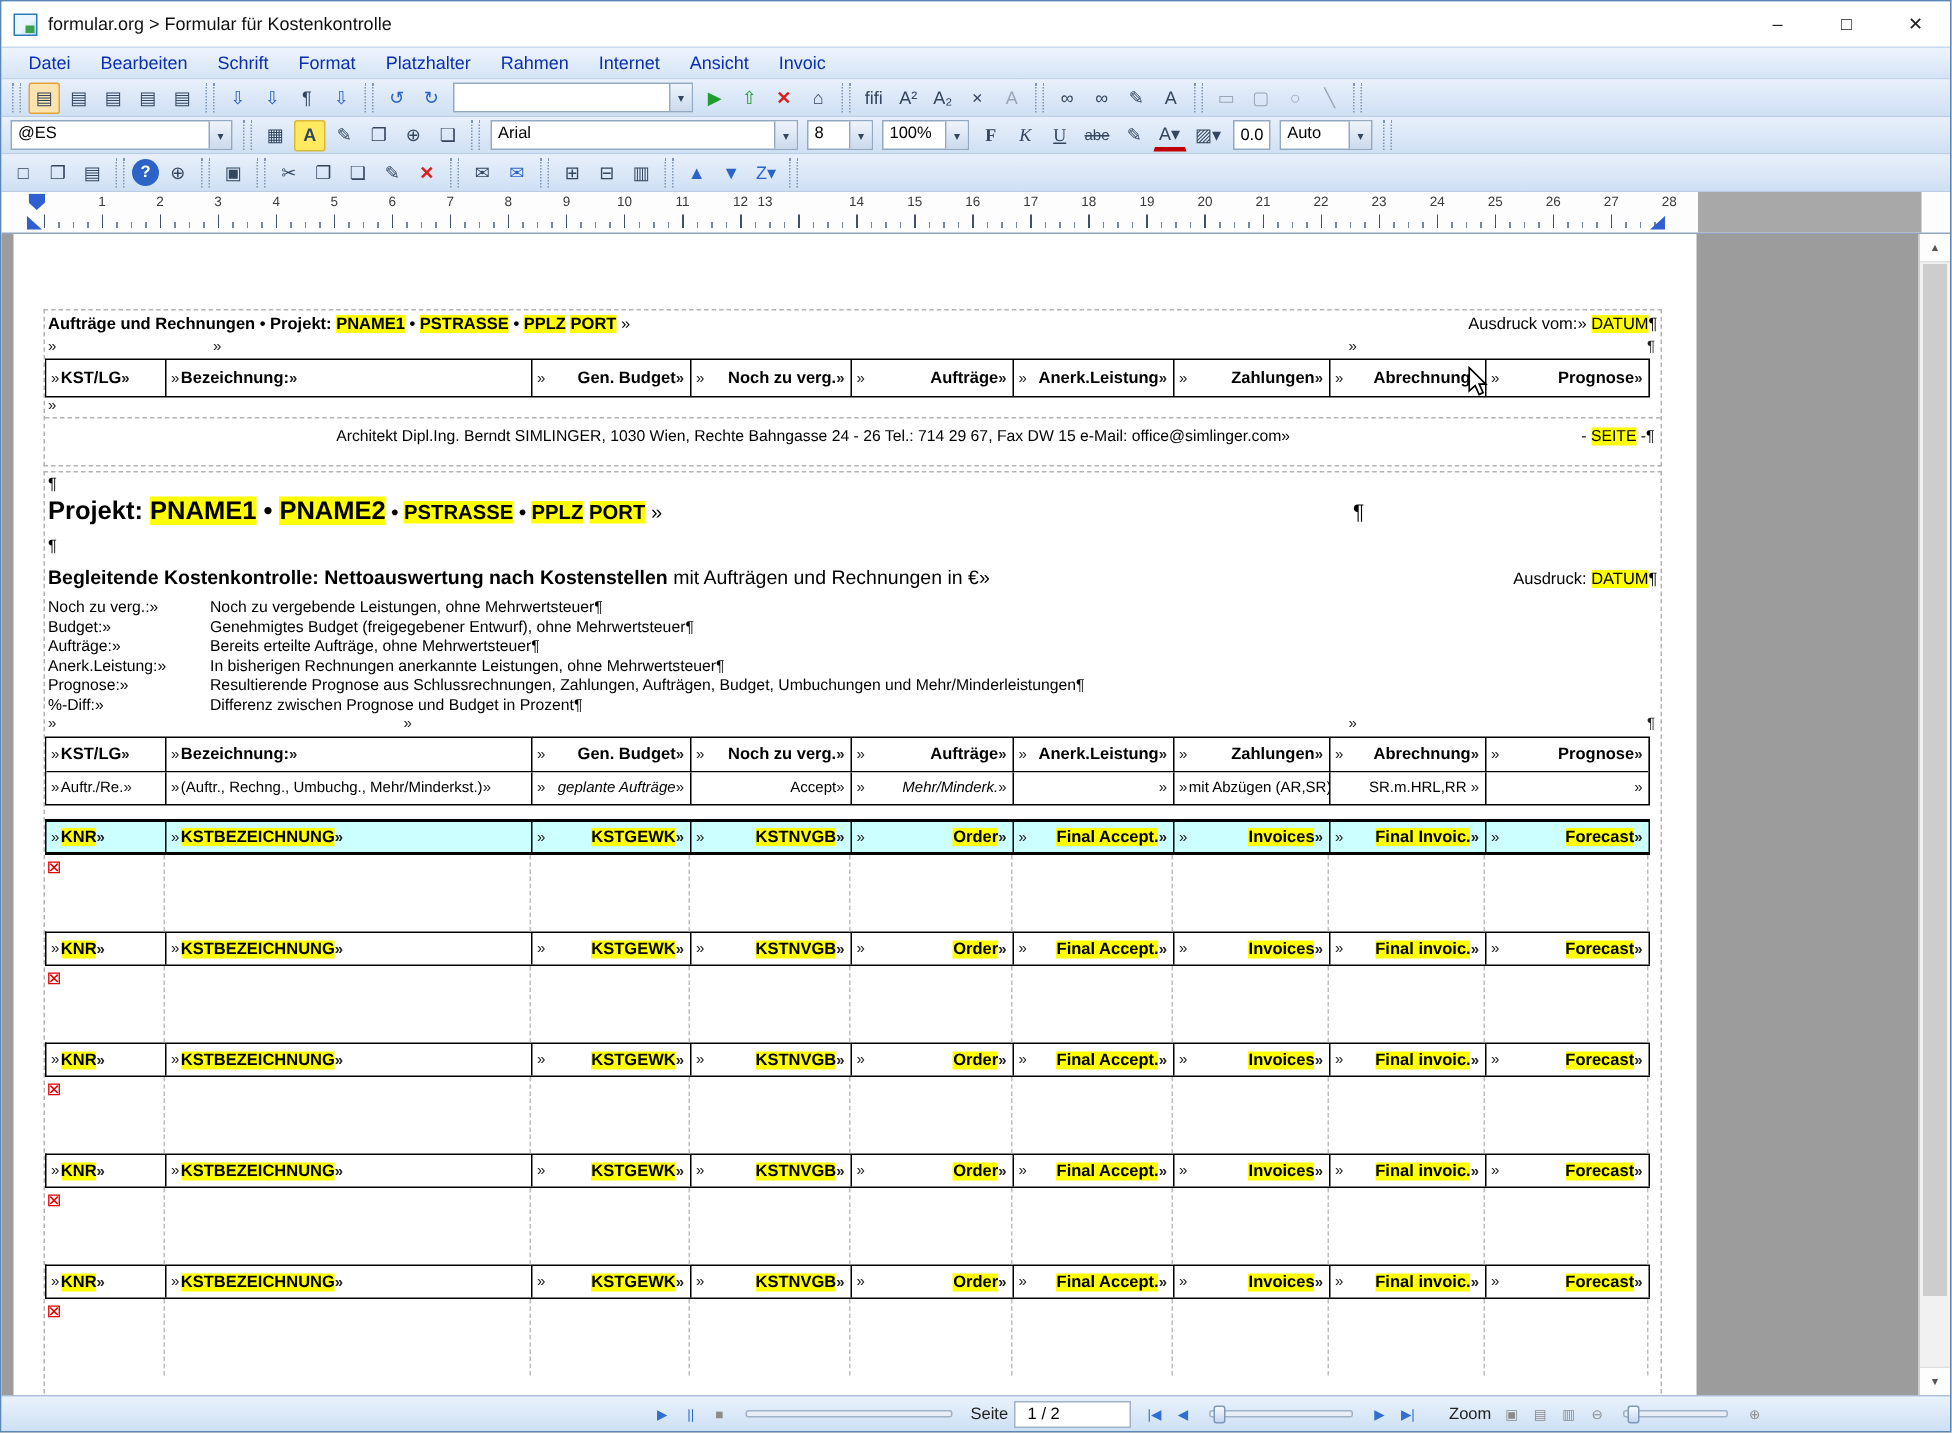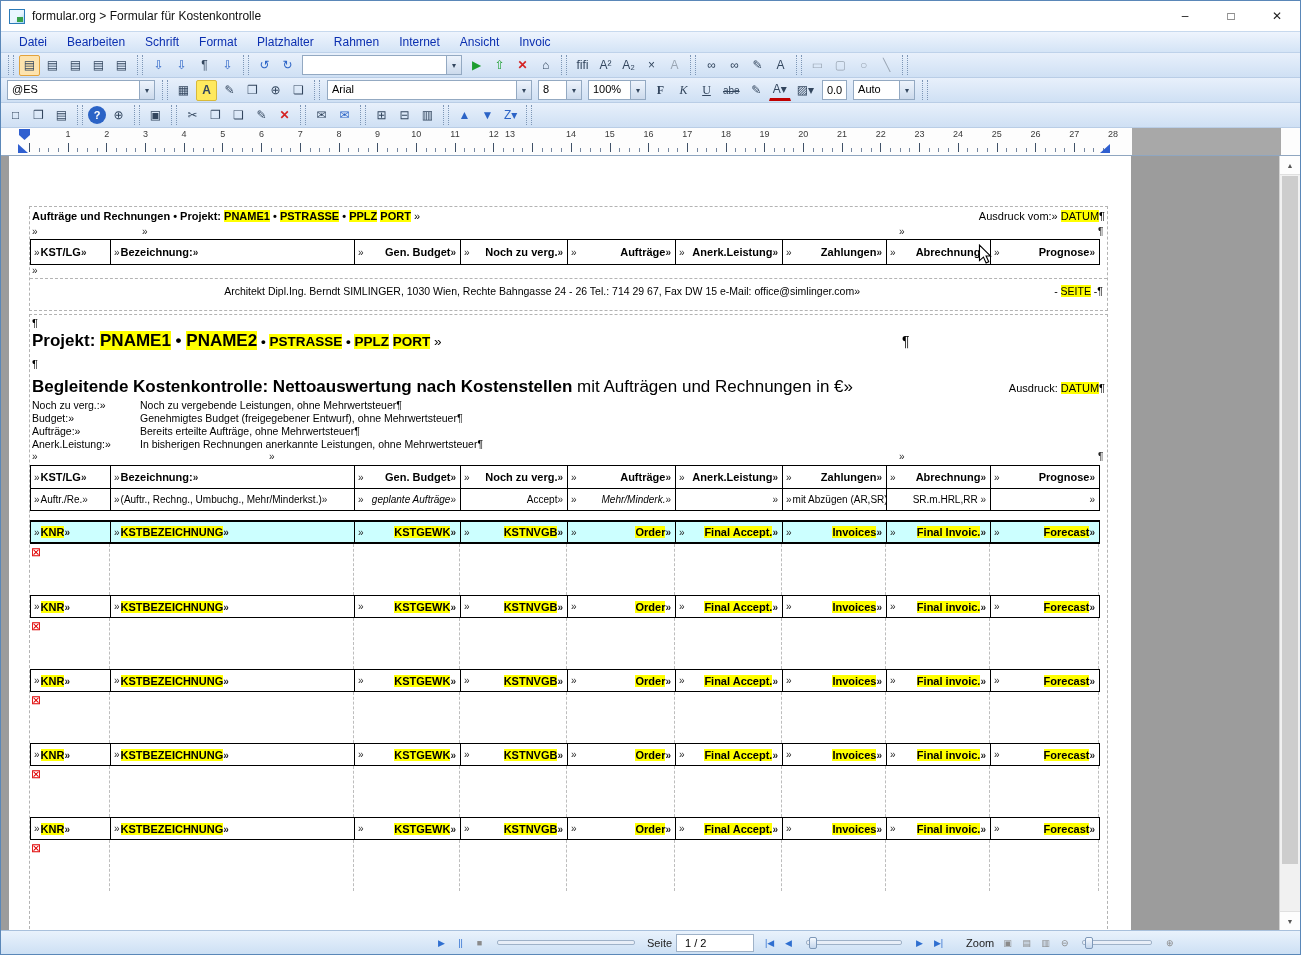--- a/index.html
+++ b/index.html
@@ -75,21 +75,21 @@
 .arch-row{display:flex;align-items:center;height:25px;border-top:1px dashed #b3b3b3;font-size:10.5px;white-space:nowrap;overflow:hidden;}
 .arch-left{flex:1;text-align:center;overflow:hidden;}
 .arch-right{padding-right:4px;}
 
 .main-frame{position:absolute;left:20px;top:158px;width:1079px;height:620px;border:1px dashed #b3b3b3;border-bottom:none;padding-top:2px;}
 .mf-pilcrow{height:14px;font-size:11px;padding-left:2px;}
 .mf-pilcrow2{height:15px;font-size:11px;padding-left:2px;}
 .project-line{position:relative;height:27px;padding-left:2px;white-space:nowrap;}
 .project-pi{position:absolute;left:872px;top:2px;font-size:14px;}
 .title-line{display:flex;justify-content:space-between;align-items:baseline;height:20px;margin-top:4px;padding:0 2px;white-space:nowrap;}
-.title-left{font-size:17px;}
+.title-left{font-size:13px;}
 .title-right{font-size:11px;}
 .defs{margin-top:2px;}
 .def-row{display:flex;height:13px;font-size:10.5px;white-space:nowrap;}
 .def-label{width:110px;padding-left:2px;}
 .def-desc{flex:1;overflow:hidden;}
 
 
 .tblbox{border:1px solid #000;width:1070px;}
 .trow{display:grid;align-items:center;background:#fff;}
 .trow .cell{border-right:1px solid #000;height:100%;display:flex;align-items:center;padding:0 3px;font-size:11px;white-space:nowrap;overflow:hidden;}
@@ -387,20 +387,28 @@
               <div class="def-desc">Genehmigtes Budget (freigegebener Entwurf), ohne Mehrwertsteuer¶</div>
             </div>
             <div class="def-row">
               <div class="def-label">Aufträge:»</div>
               <div class="def-desc">Bereits erteilte Aufträge, ohne Mehrwertsteuer¶</div>
             </div>
             <div class="def-row">
               <div class="def-label">Anerk.Leistung:»</div>
               <div class="def-desc">In bisherigen Rechnungen anerkannte Leistungen, ohne Mehrwertsteuer¶</div>
             </div>
+            <div class="def-row">
+              <div class="def-label">Prognose:»</div>
+              <div class="def-desc">Resultierende Prognose aus Schlussrechnungen, Zahlungen, Aufträgen, Budget, Umbuchungen und Mehr/Minderleistungen¶</div>
+            </div>
+            <div class="def-row">
+              <div class="def-label">%-Diff:»</div>
+              <div class="def-desc">Differenz zwischen Prognose und Budget in Prozent¶</div>
+            </div>
           </div>
         <div class="chevrow" id="chev3">
             <span class="chev-mark" style="left: 2px;">»</span>
             <span class="chev-mark" style="left: 239px;">»</span>
             <span class="chev-mark" style="left: 869px;">»</span>
             <span class="chev-mark" style="left: 1068px;">¶</span>
           </div>
         <div class="tblbox" id="big-table-head">
             <div class="trow head1" style="grid-template-columns: 80px 244px 106px 107px 108px 107px 104px 104px 109px;">
               <div class="cell">

